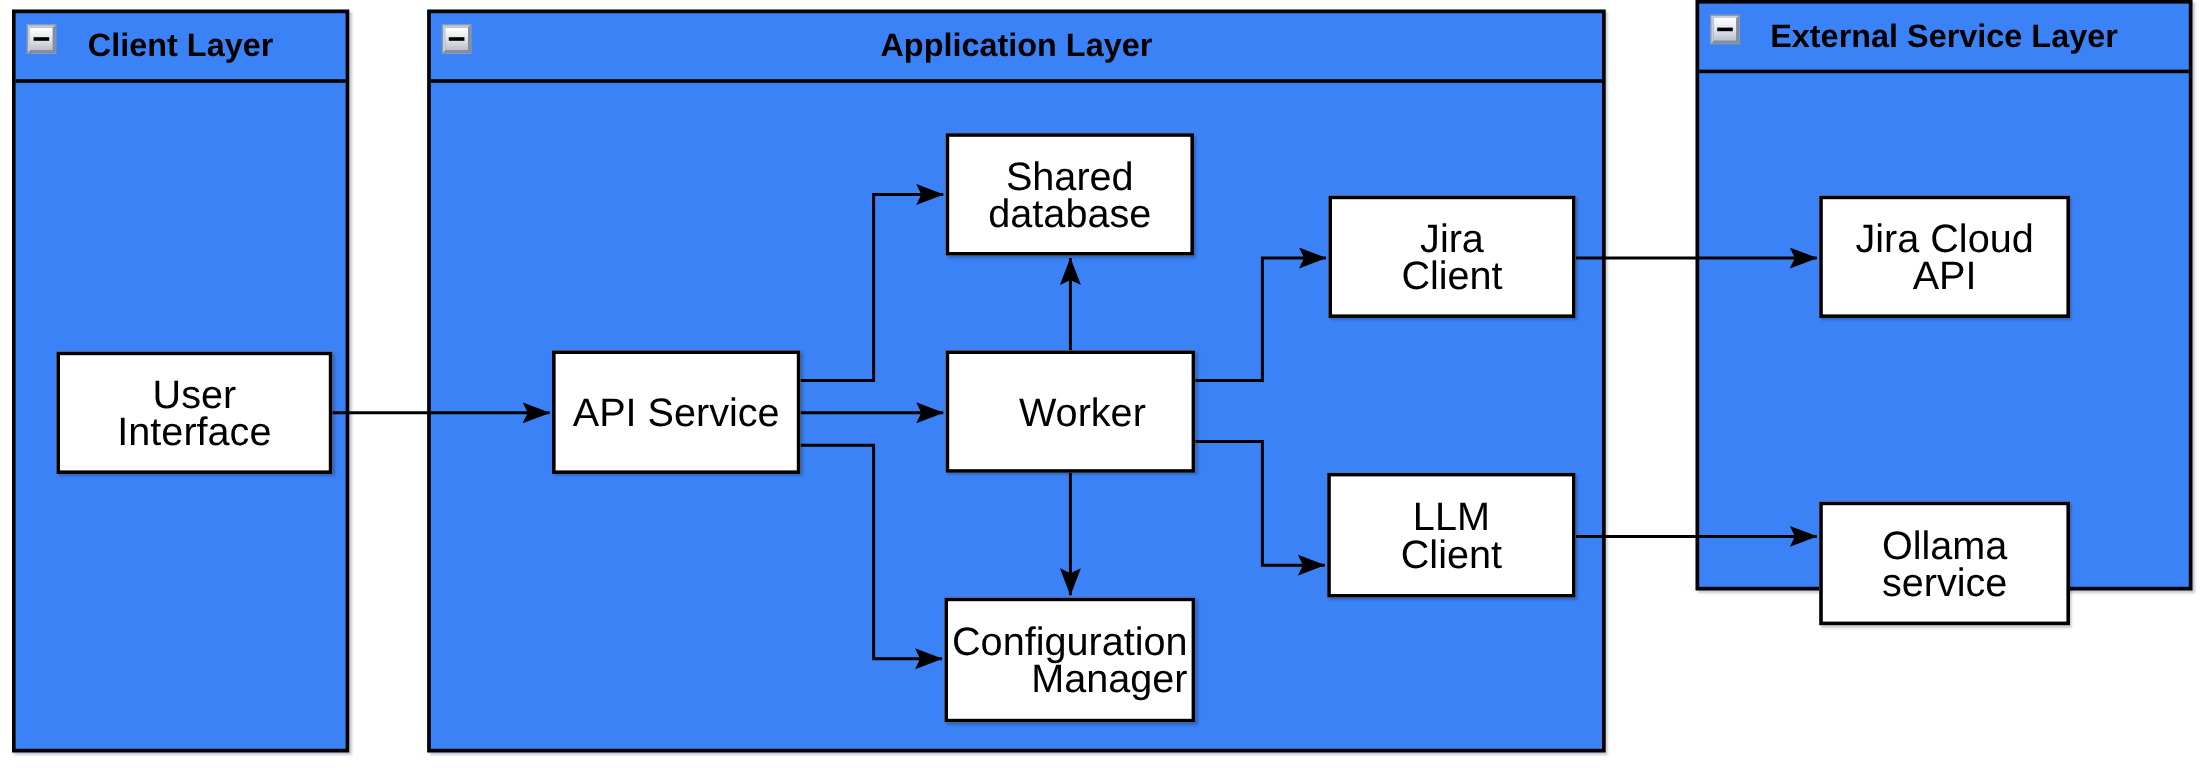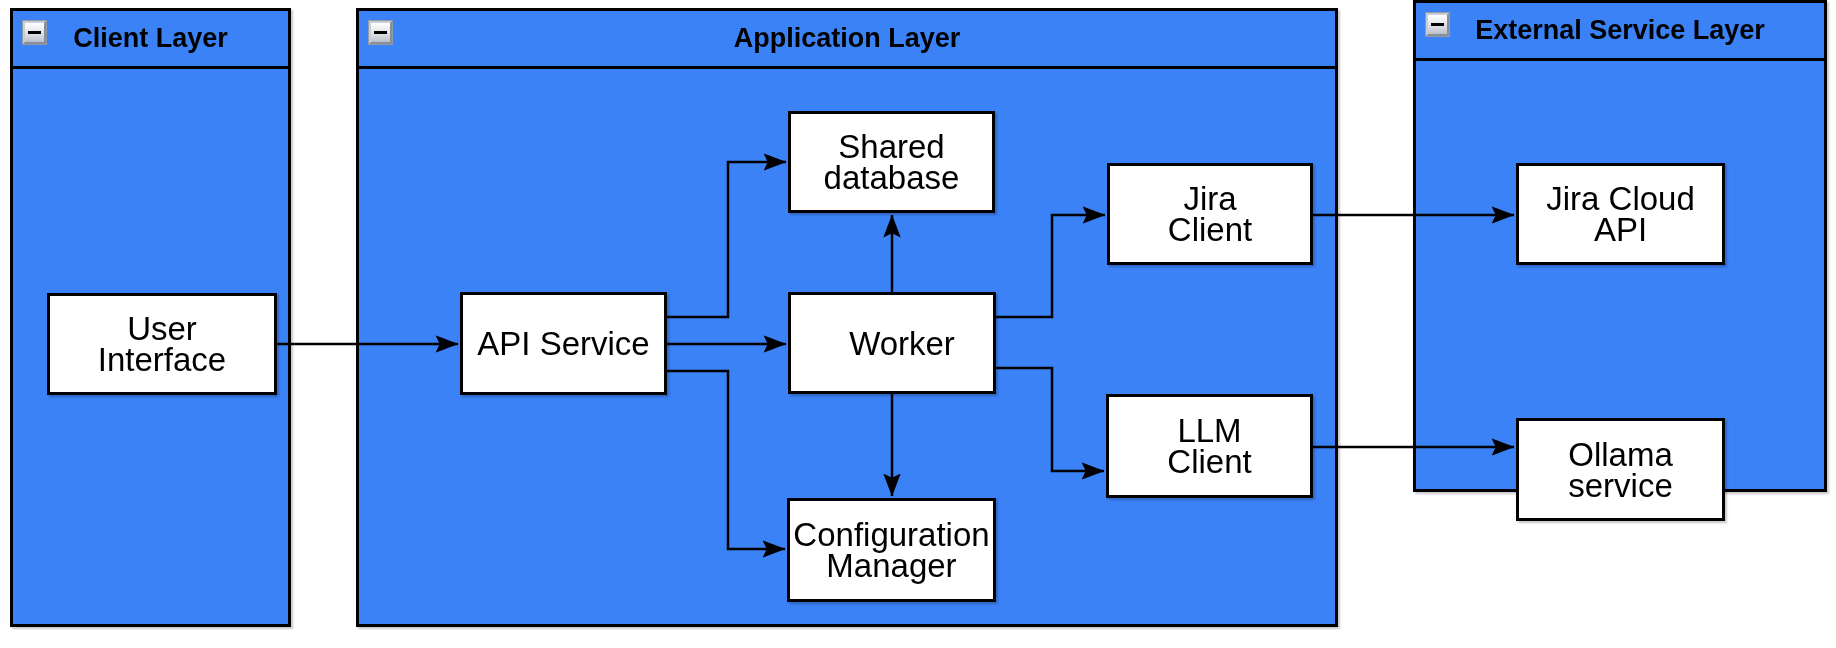--- a/index.html
+++ b/index.html
@@ -154,21 +154,21 @@
 
 <div class="node" style="left:788px; top:111px; width:207px; height:102px;">
   <span class="node-label">Shared
 database</span>
 </div>
 
 <div class="node" style="left:788px; top:292px; width:208px; height:102px;padding-left:20px;">
   <span class="node-label">Worker</span>
 </div>
 
-<div class="node" style="left:787px; top:498px; width:209px; height:104px;">
+<div class="node" style="left:787px; top:498px; width:209px; height:104px;text-align:right;">
   <span class="node-label">Configuration
 Manager</span>
 </div>
 
 <div class="node" style="left:1107px; top:163px; width:206px; height:102px;">
   <span class="node-label">Jira
 Client</span>
 </div>
 
 <div class="node" style="left:1106px; top:394px; width:207px; height:104px;">

